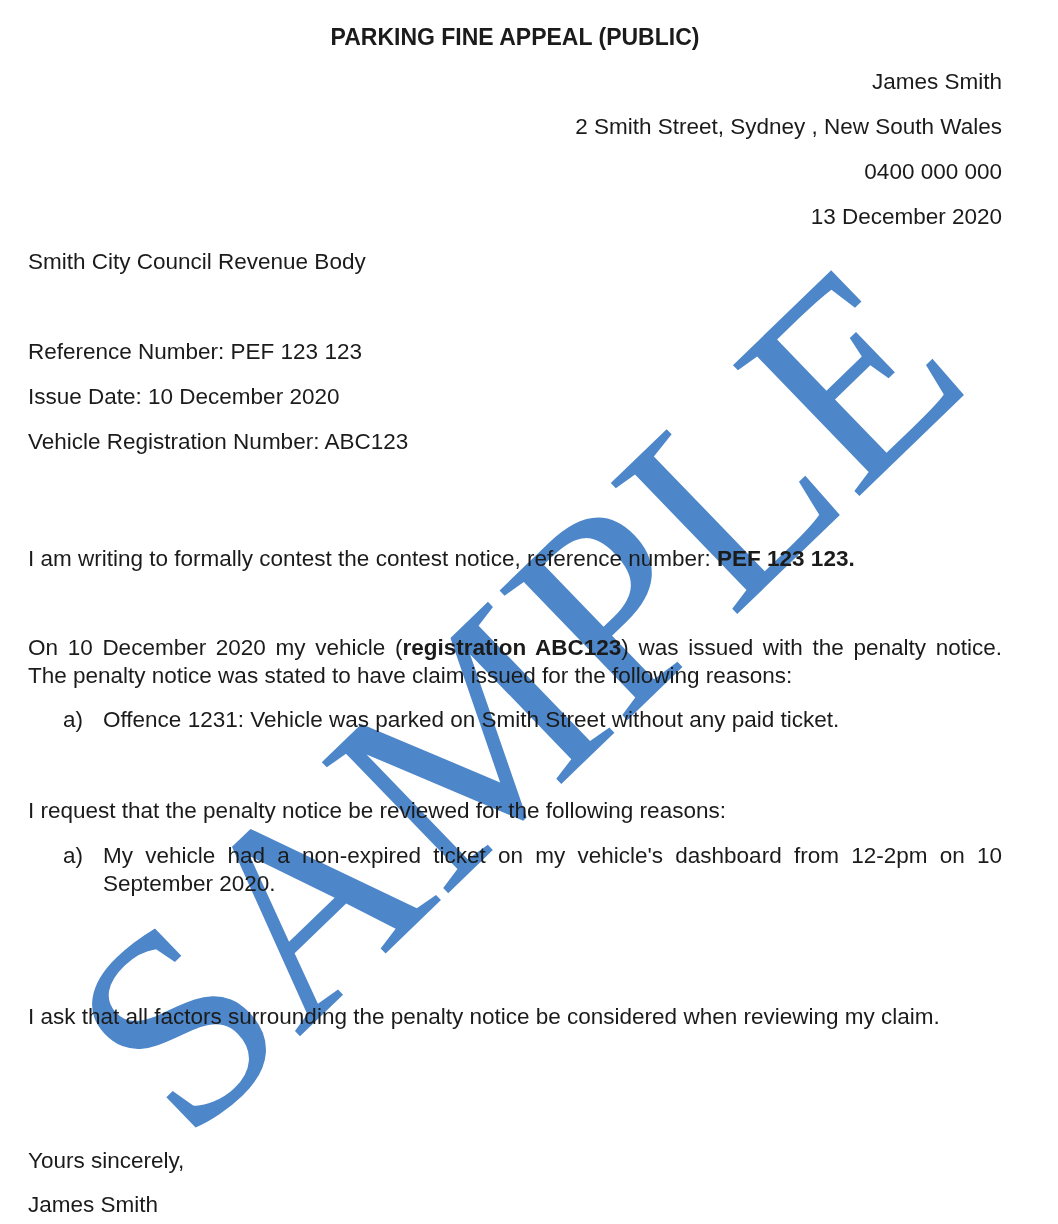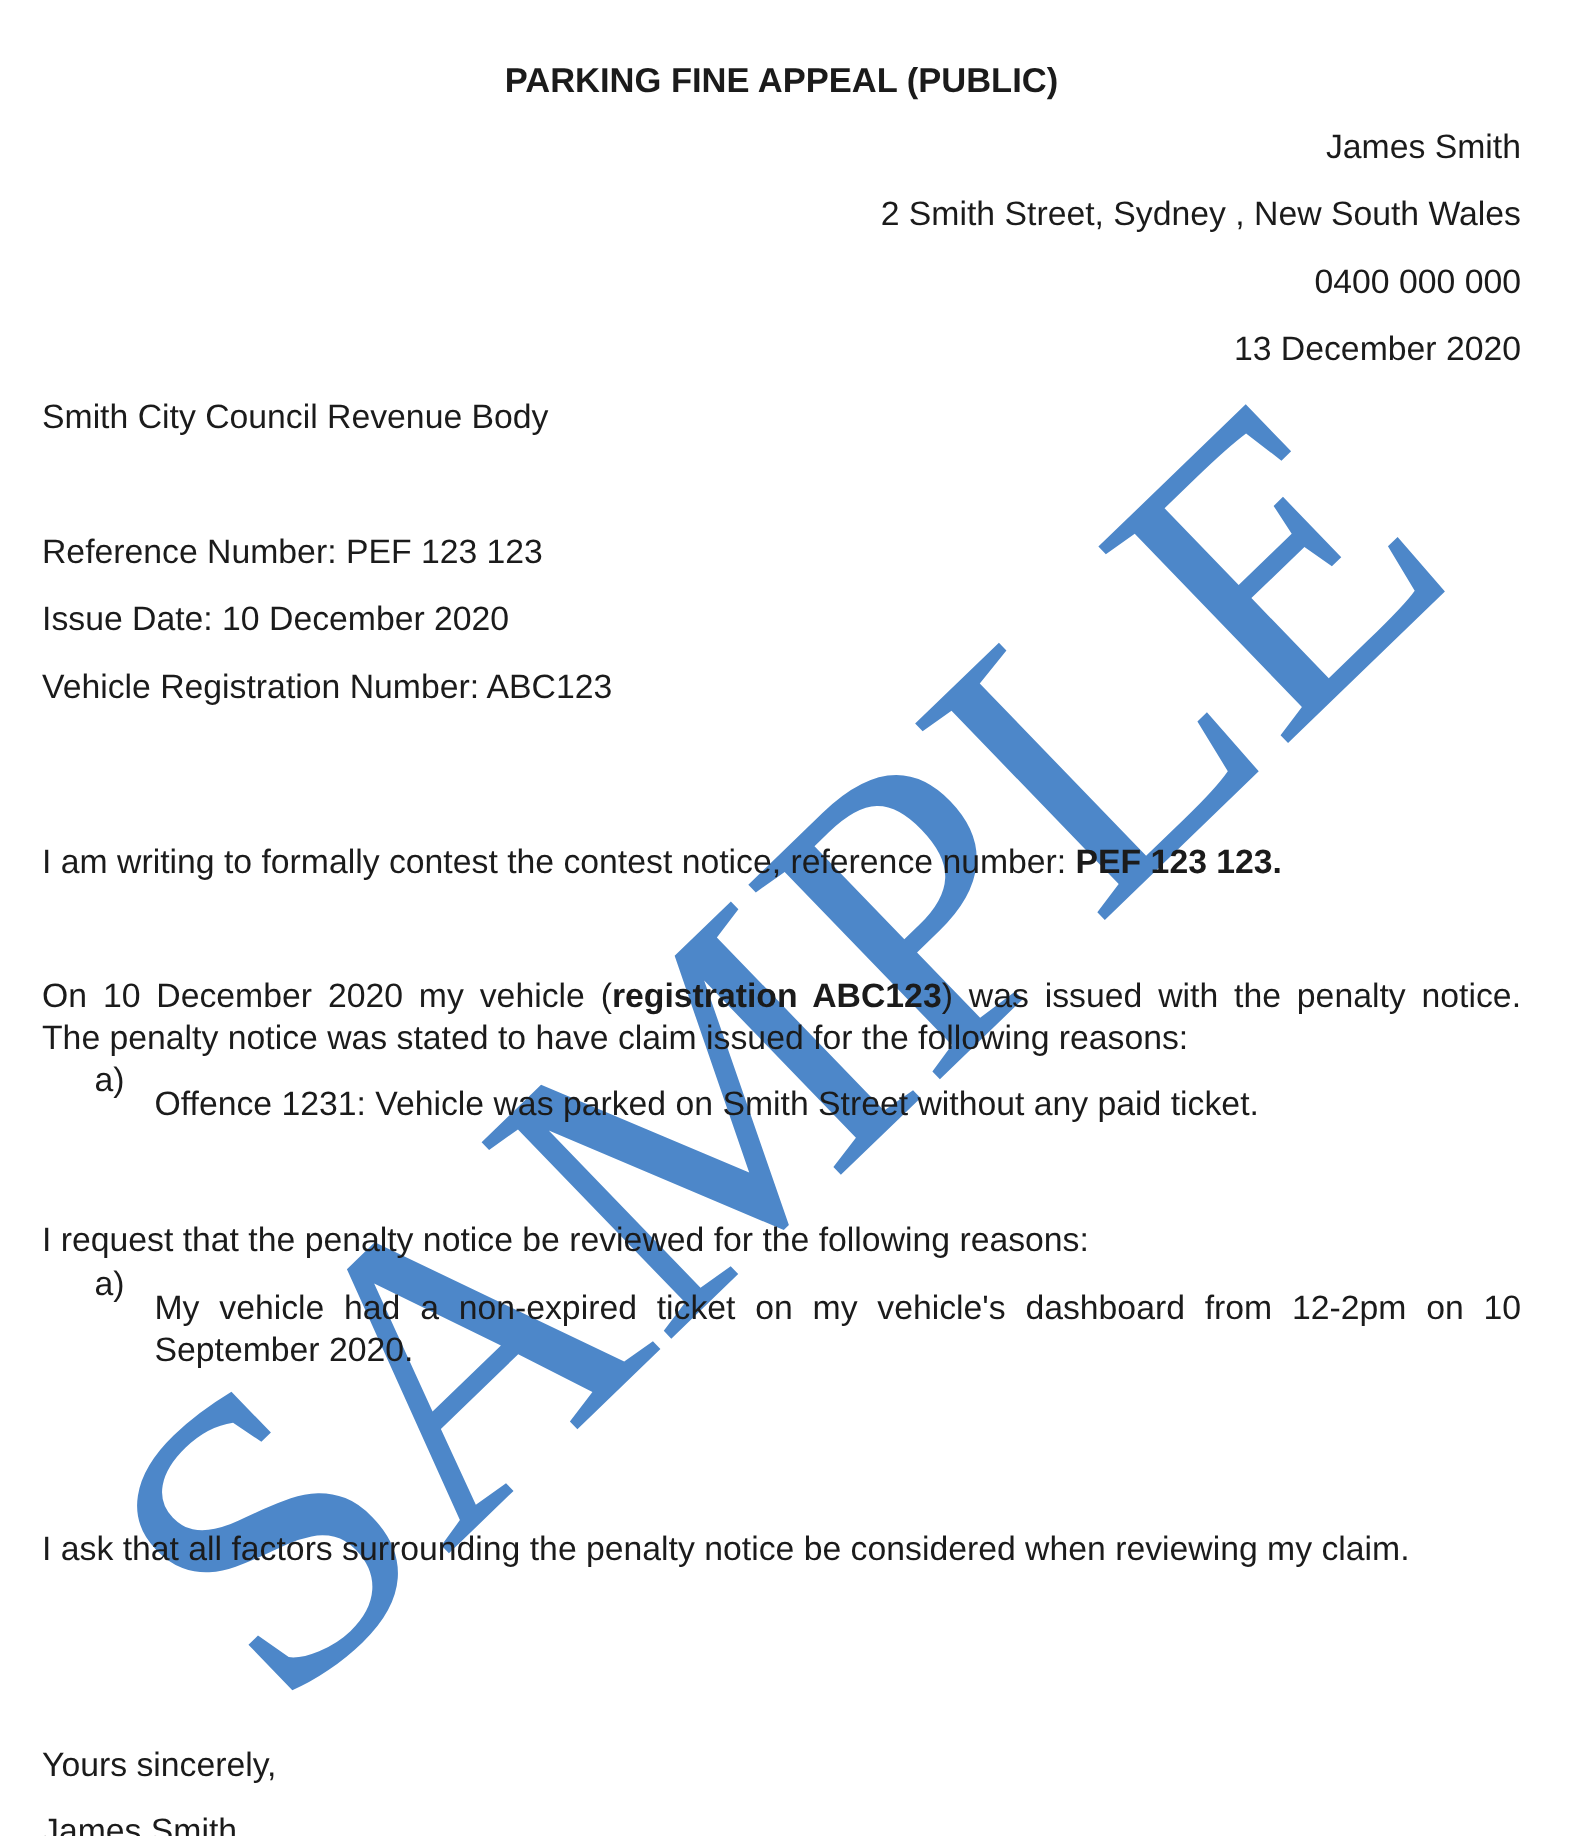--- a/index.html
+++ b/index.html
@@ -23,24 +23,23 @@
     line-height: 1;
     color: #4d87c9;
     white-space: nowrap;
     z-index: 0;
     user-select: none;
   }
   .content { position: absolute; inset: 0; z-index: 1; }
   .ln {
     position: absolute;
     left: 28px;
-    right: 44px;
+    right: 56px;
     font-size: 22.5px;
     line-height: 28px;
-    margin-top: 16px;
   }
   .title { font-weight: 700; font-size: 23px; text-align: center; }
   .right { text-align: right; }
   .jl { text-align: justify; text-align-last: justify; }
   .marker {
     position: absolute;
     left: 63px;
     width: 40px;
     font-size: 22.5px;
     line-height: 28px;

